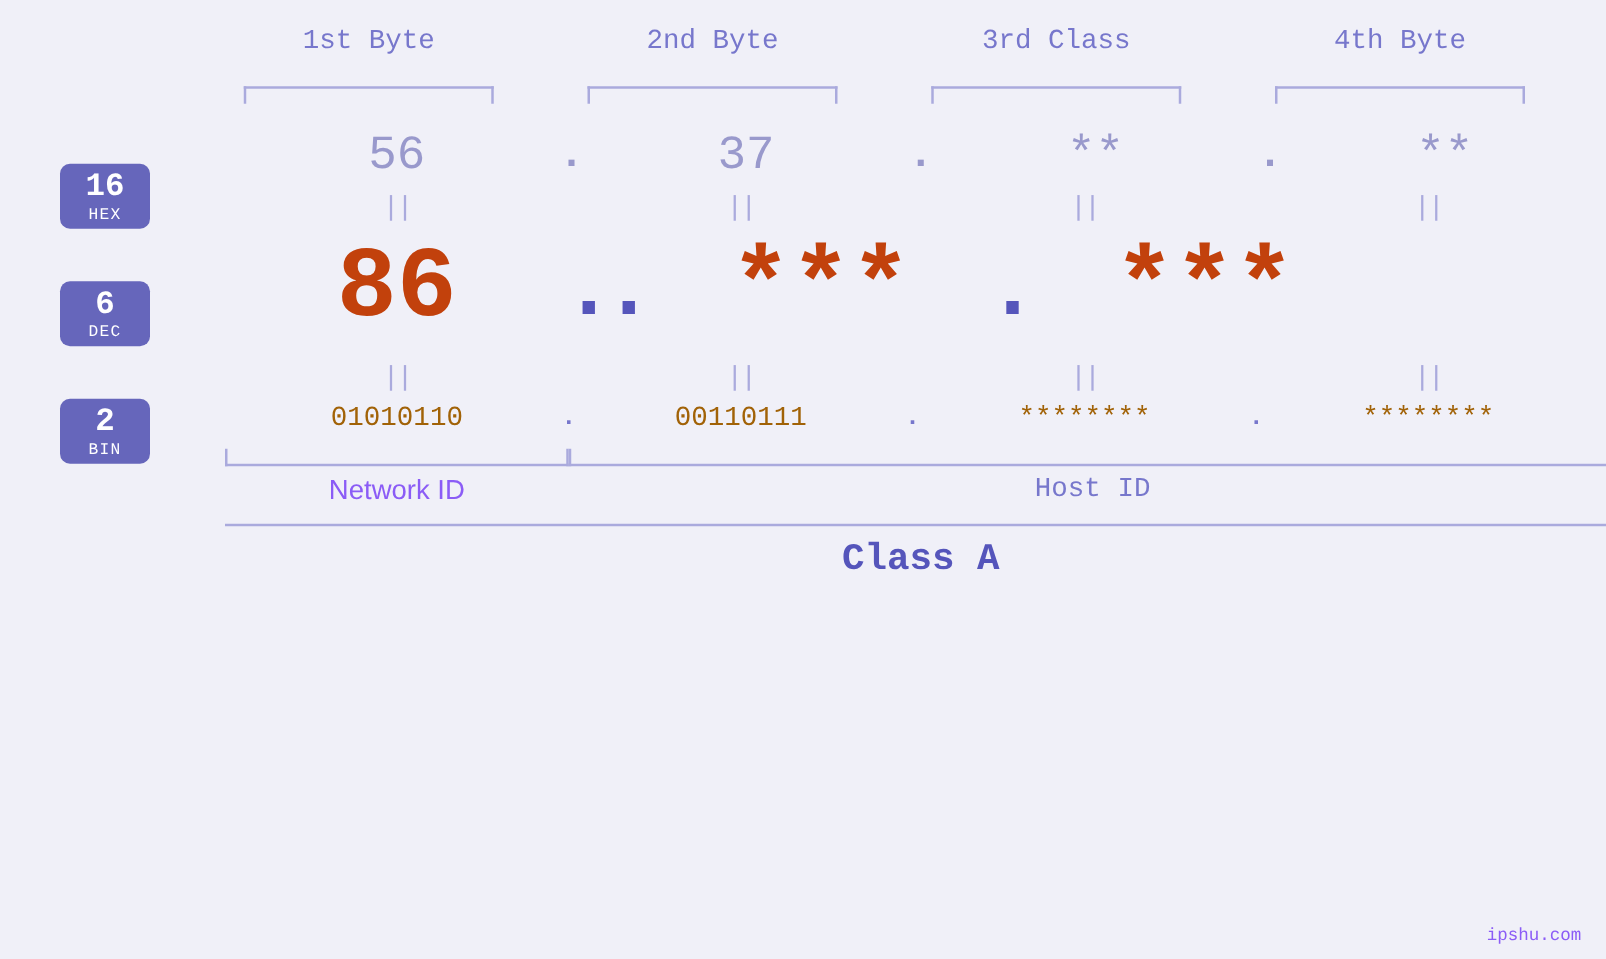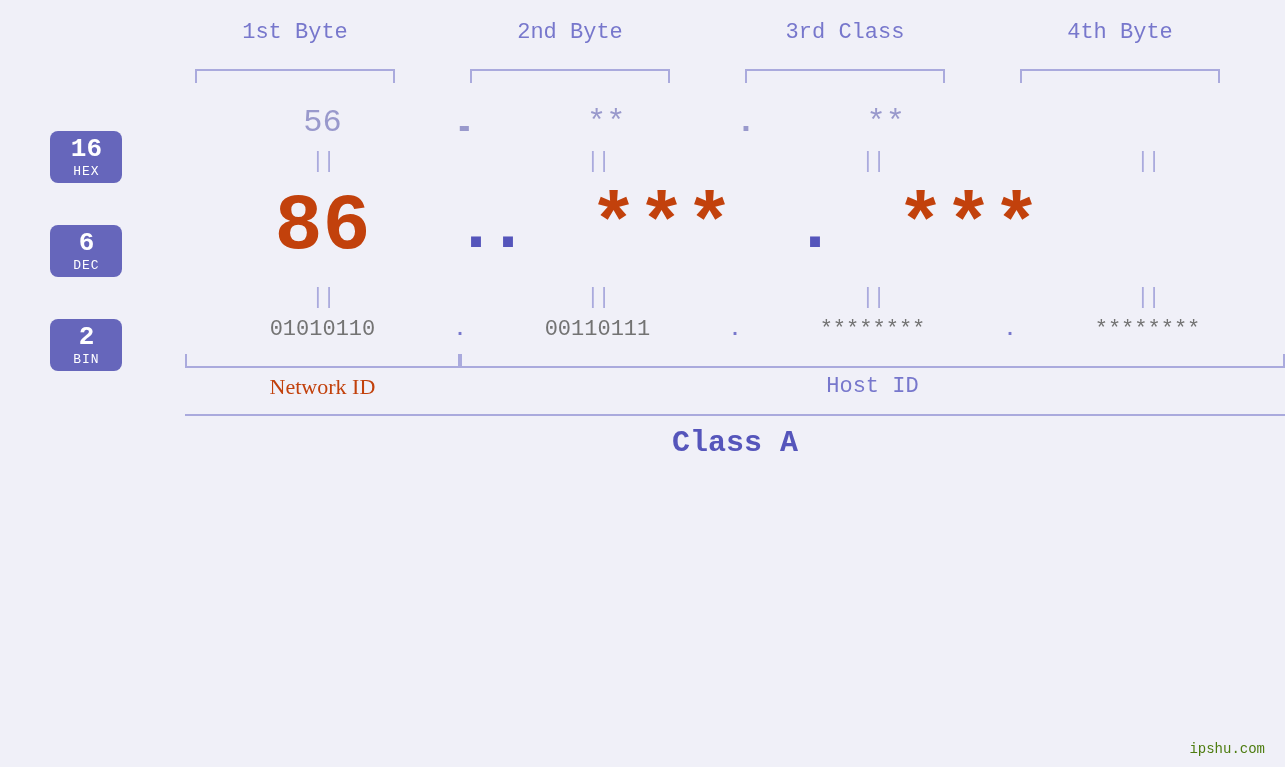--- a/index.html
+++ b/index.html
@@ -104,21 +104,21 @@
       color: #7777cc;
     }
 
     .dot {
       color: #7777cc;
       font-weight: bold;
     }
 
     
     .hex-row .byte-value {
-      font-size: 32px;
+      font-size: 38px;
       font-weight: normal;
       color: #9999cc;
     }
 
     .hex-row .dot {
       font-size: 34px;
       color: #9999cc;
       margin: 0 -8px;
       padding-bottom: 0;
     }
@@ -137,21 +137,21 @@
       padding-bottom: 0;
       line-height: 0.7;
       align-self: flex-end;
       margin-bottom: 10px;
     }
 
     
     .bin-row .byte-value {
       font-size: 22px;
       font-weight: normal;
-      color: #737373;
+      color: #a16207;
     }
 
     .bin-row .dot {
       font-size: 20px;
       color: #7777cc;
       margin: 0 -6px;
     }
 
     
     .separator-row {
@@ -172,21 +172,21 @@
     .pipe-sym {
       color: #aaaadd;
       font-size: 22px;
       letter-spacing: -2px;
     }
 
     .watermark {
       position: absolute;
       bottom: 10px;
       right: 20px;
-      color: #4d7c0f;
+      color: #8b5cf6;
       font-size: 14px;
       font-family: 'Courier New', Courier, monospace;
     }
 
     .content-wrapper {
       display: flex;
       flex-direction: row;
       width: 1285px;
       margin-top: 10px;
     }
@@ -247,20 +247,23 @@
       </div>
     </div>
 
     <div class="right-col">
 
       <div class="values-row hex-row">
         <div class="byte-cell">
           <span class="byte-value">56</span>
         </div>
         <span class="dot" style="font-size:34px;color:#9999cc;">.</span>
+        <div class="byte-cell">
+          <span class="byte-value">37</span>
+        </div>
         <span class="dot" style="font-size:34px;color:#9999cc;">.</span>
         <div class="byte-cell">
           <span class="byte-value">**</span>
         </div>
         <span class="dot" style="font-size:34px;color:#9999cc;">.</span>
         <div class="byte-cell">
           <span class="byte-value">**</span>
         </div>
       </div>
 
@@ -326,21 +329,21 @@
           <span class="byte-value">********</span>
         </div>
       </div>
 
       <div style="display:flex; margin-top:12px; padding-left:60px;">
         <div style="width:275px; height:14px; border-bottom:2px solid #aaaadd; border-left:2px solid #aaaadd; border-right:2px solid #aaaadd;"></div>
         <div style="flex:1; height:14px; border-bottom:2px solid #aaaadd; border-left:2px solid #aaaadd; border-right:2px solid #aaaadd;"></div>
       </div>
 
       <div style="display:flex; padding-left:60px; margin-top:6px;">
-        <div style="width:275px; text-align:center; color:#c2410c; font-size:22px; font-family:Liberation Serif, serif;">Network ID</div>
+        <div style="width:275px; text-align:center; color:#8b5cf6; font-size:22px; font-family:Liberation Sans, sans-serif;">Network ID</div>
         <div style="flex:1; text-align:center; color:#7777cc; font-size:22px; font-family:'Courier New',Courier,monospace;">Host ID</div>
       </div>
 
       <div style="padding-left:60px; margin-top:14px;">
         <div style="border-top:2px solid #aaaadd; padding-top:10px; text-align:center; color:#5555bb; font-size:30px; font-family:'Courier New',Courier,monospace; font-weight:bold;">Class A</div>
       </div>
 
     </div>
   </div>
 

